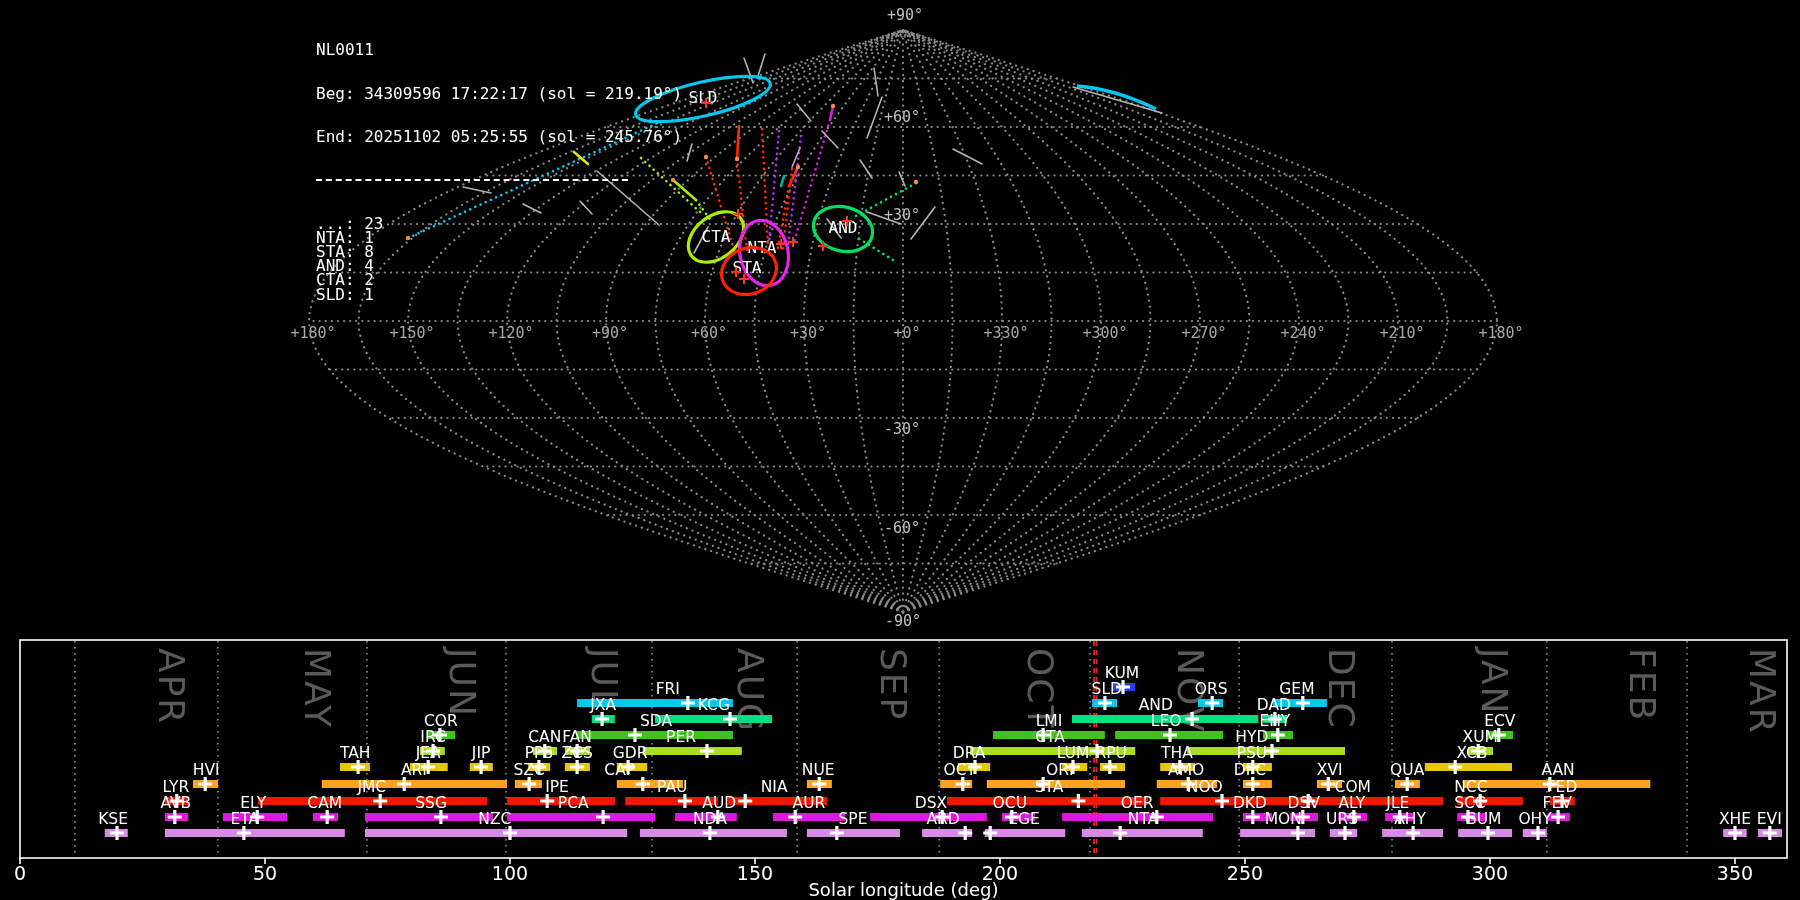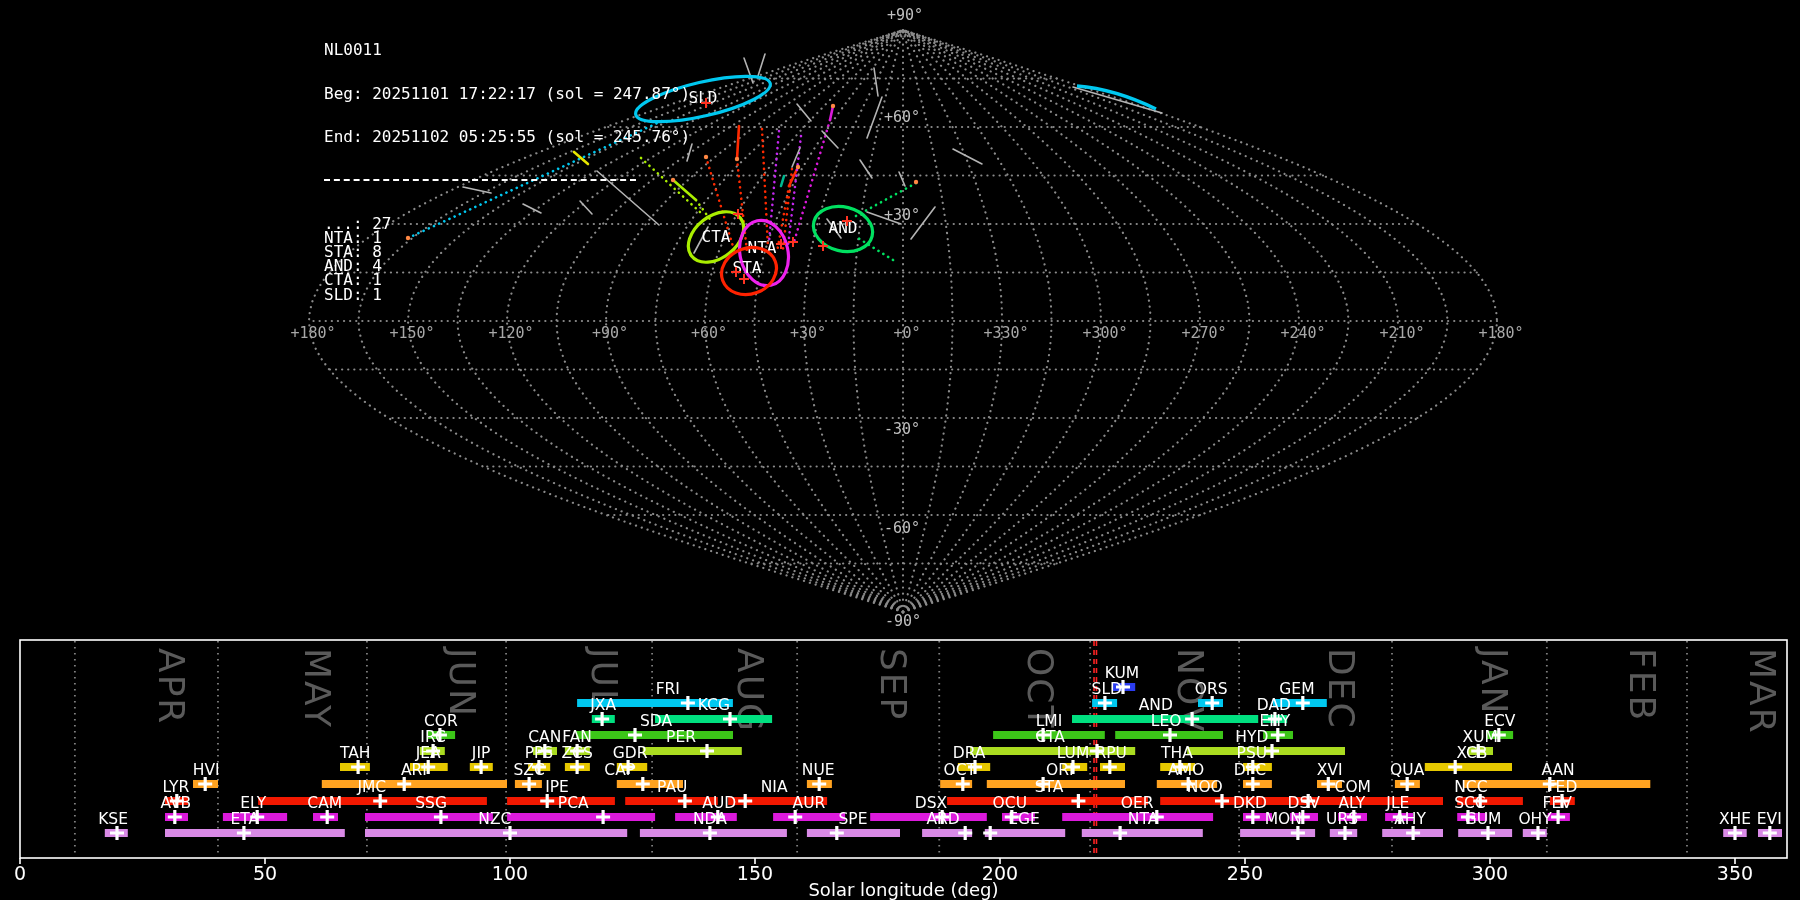--- a/index.html
+++ b/index.html
@@ -1,19 +1,19 @@
 <!DOCTYPE html>
 <html><head>
 <meta charset="utf-8">
 <style>
   html,body{margin:0;padding:0;background:#000;}
   .stage{position:relative;width:1800px;height:900px;background:#000;overflow:hidden;
          font-family:"DejaVu Sans",sans-serif;}
   svg{position:absolute;left:0;top:0;}
-  #header{position:absolute;left:324px;top:14px;color:#fff;
+  #header{position:absolute;left:316px;top:14px;color:#fff;
           font-family:"DejaVu Sans Mono",monospace;font-size:16px;line-height:14.5px;
           white-space:pre;}
   #header .sep{border-top:2px dashed #fff;width:312px;height:0;margin:5px 0 7px 0;}
   #counts div{line-height:14.2px;}
 </style>
 </head>
 <body>
 
 <div class="stage">
   <svg id="scene" width="1800" height="900" viewBox="0 0 1800 900">
@@ -438,18 +438,18 @@
       <line x1="1245" y1="858" x2="1245" y2="864" stroke="#ffffff" stroke-width="1.6"></line>
       <text x="1245" y="880" fill="#ffffff" font-size="19" text-anchor="middle" font-family="&quot;DejaVu Sans&quot;,sans-serif">250</text>
       <line x1="1490" y1="858" x2="1490" y2="864" stroke="#ffffff" stroke-width="1.6"></line>
       <text x="1490" y="880" fill="#ffffff" font-size="19" text-anchor="middle" font-family="&quot;DejaVu Sans&quot;,sans-serif">300</text>
       <line x1="1735.0000000000002" y1="858" x2="1735.0000000000002" y2="864" stroke="#ffffff" stroke-width="1.6"></line>
       <text x="1735.0000000000002" y="880" fill="#ffffff" font-size="19" text-anchor="middle" font-family="&quot;DejaVu Sans&quot;,sans-serif">350</text>
       <text x="903.5" y="896" fill="#ffffff" font-size="18" text-anchor="middle" font-family="&quot;DejaVu Sans&quot;,sans-serif">Solar longitude (deg)</text>
     </svg>
   <div id="header">
     <div>NL0011</div>
-    <div>Beg: 20251101 17:22:17 (sol = 247.87°)</div>
+    <div>Beg: 34309596 17:22:17 (sol = 219.19°)</div>
     <div>End: 20251102 05:25:55 (sol = 245.76°)</div>
     <div class="sep"></div>
-    <div id="counts"><div>...: 27</div><div>NTA: 1</div><div>STA: 8</div><div>AND: 4</div><div>CTA: 1</div><div>SLD: 1</div></div>
+    <div id="counts"><div>...: 23</div><div>NTA: 1</div><div>STA: 8</div><div>AND: 4</div><div>CTA: 2</div><div>SLD: 1</div></div>
   </div>
 </div>
 
 </body></html>

